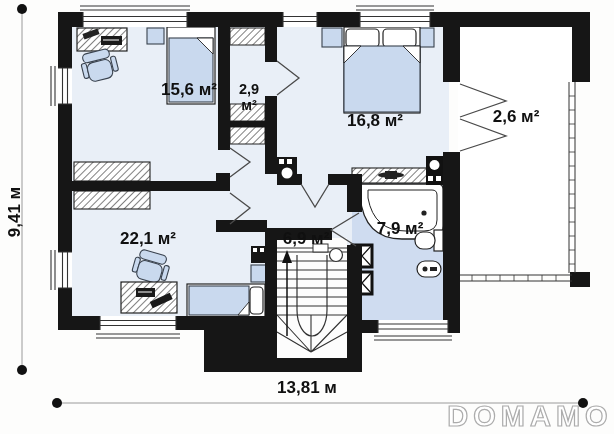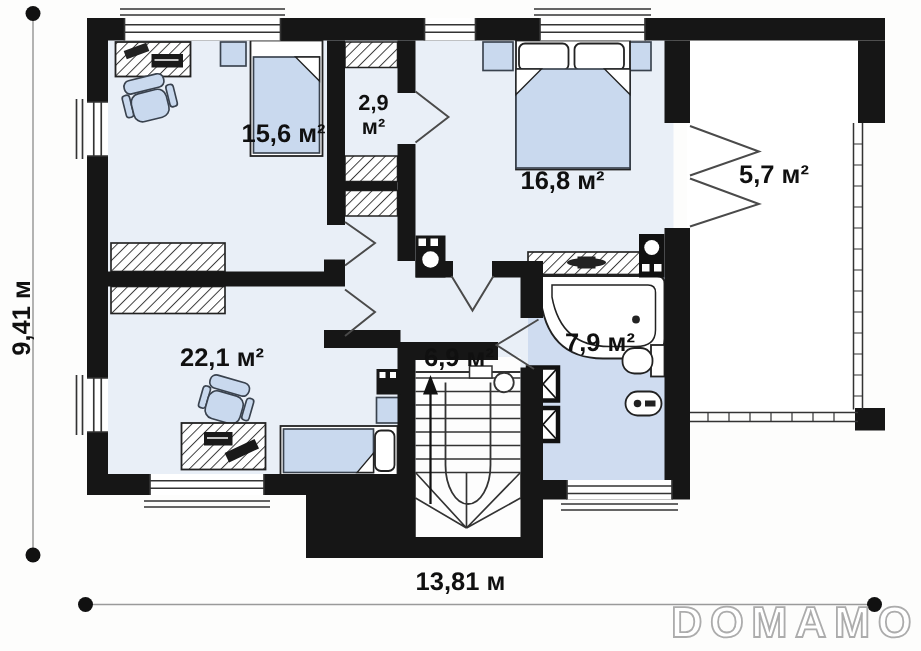--- a/index.html
+++ b/index.html
@@ -9,21 +9,21 @@
   .wall{fill:var(--wall,#161616);}
   .floor{fill:var(--room-floor,#e9eff7);}
   .bathfloor{fill:var(--bathroom-floor,#cfdcf0);}
   .furn{fill:var(--furniture,#c9d9ee);stroke:#39424e;stroke-width:1.1;}
   .whitefurn{fill:#ffffff;stroke:#222;stroke-width:1.2;}
   .thin{stroke:#333;stroke-width:1.1;fill:none;}
   .door{stroke:#4a4a4a;stroke-width:1.3;fill:none;}
   .dimline{stroke:#9a9a9a;stroke-width:1;}
   .lbl{position:absolute;transform:translate(-50%,-50%);font-weight:bold;color:#101010;
        font-size:17px;white-space:nowrap;text-align:center;line-height:1.08;}
-  .lbl.small{font-size:14.5px;}
+  .lbl.small{font-size:14.5px;margin-top:20px;}
   .dim{position:absolute;transform:translate(-50%,-50%);font-weight:bold;color:#101010;
        font-size:17px;white-space:nowrap;}
   .dim.vert{transform:translate(-50%,-50%) rotate(-90deg);}
   .watermark{position:absolute;transform:translate(-50%,-50%);font-weight:bold;font-size:56px;
        letter-spacing:10px;color:transparent;-webkit-text-stroke:1.5px var(--watermark,#c9c9c9);
        white-space:nowrap;}
   .brand{position:absolute;transform:translate(-50%,-50%);font-weight:bold;font-size:29px;
        letter-spacing:5px;color:#ffffff;-webkit-text-stroke:1.2px #acacac;white-space:nowrap;}
 </style>
 </head>
@@ -253,21 +253,21 @@
 </svg>
 
 
 <div class="lbl" style="left:148px;top:90px;margin-left:41px;">15,6 м²</div>
 <div class="lbl small" style="left:249px;top:78px;">
   <div>2,9</div>
   <div>м²</div>
 </div>
 <div class="lbl" style="left:375px;top:121px;">16,8 м²</div>
 <div class="lbl" style="left:516px;top:117px;">
-  <div>5,7 м²</div>
+  <div>2,6 м²</div>
 </div>
 <div class="lbl" style="left:148px;top:239px;">22,1 м²</div>
 <div class="lbl" style="left:306px;top:239px;">6,9 м²</div>
 <div class="lbl" style="left:400px;top:229px;text-align:center;">7,9 м²</div>
 
 <div class="dim vert" style="left:15px;top:212px;">9,41 м</div>
 <div class="dim" style="left:307px;top:388px;">13,81 м</div>
 
 <div class="brand" style="left:530px;top:416px;">DOMAMO</div>
 

